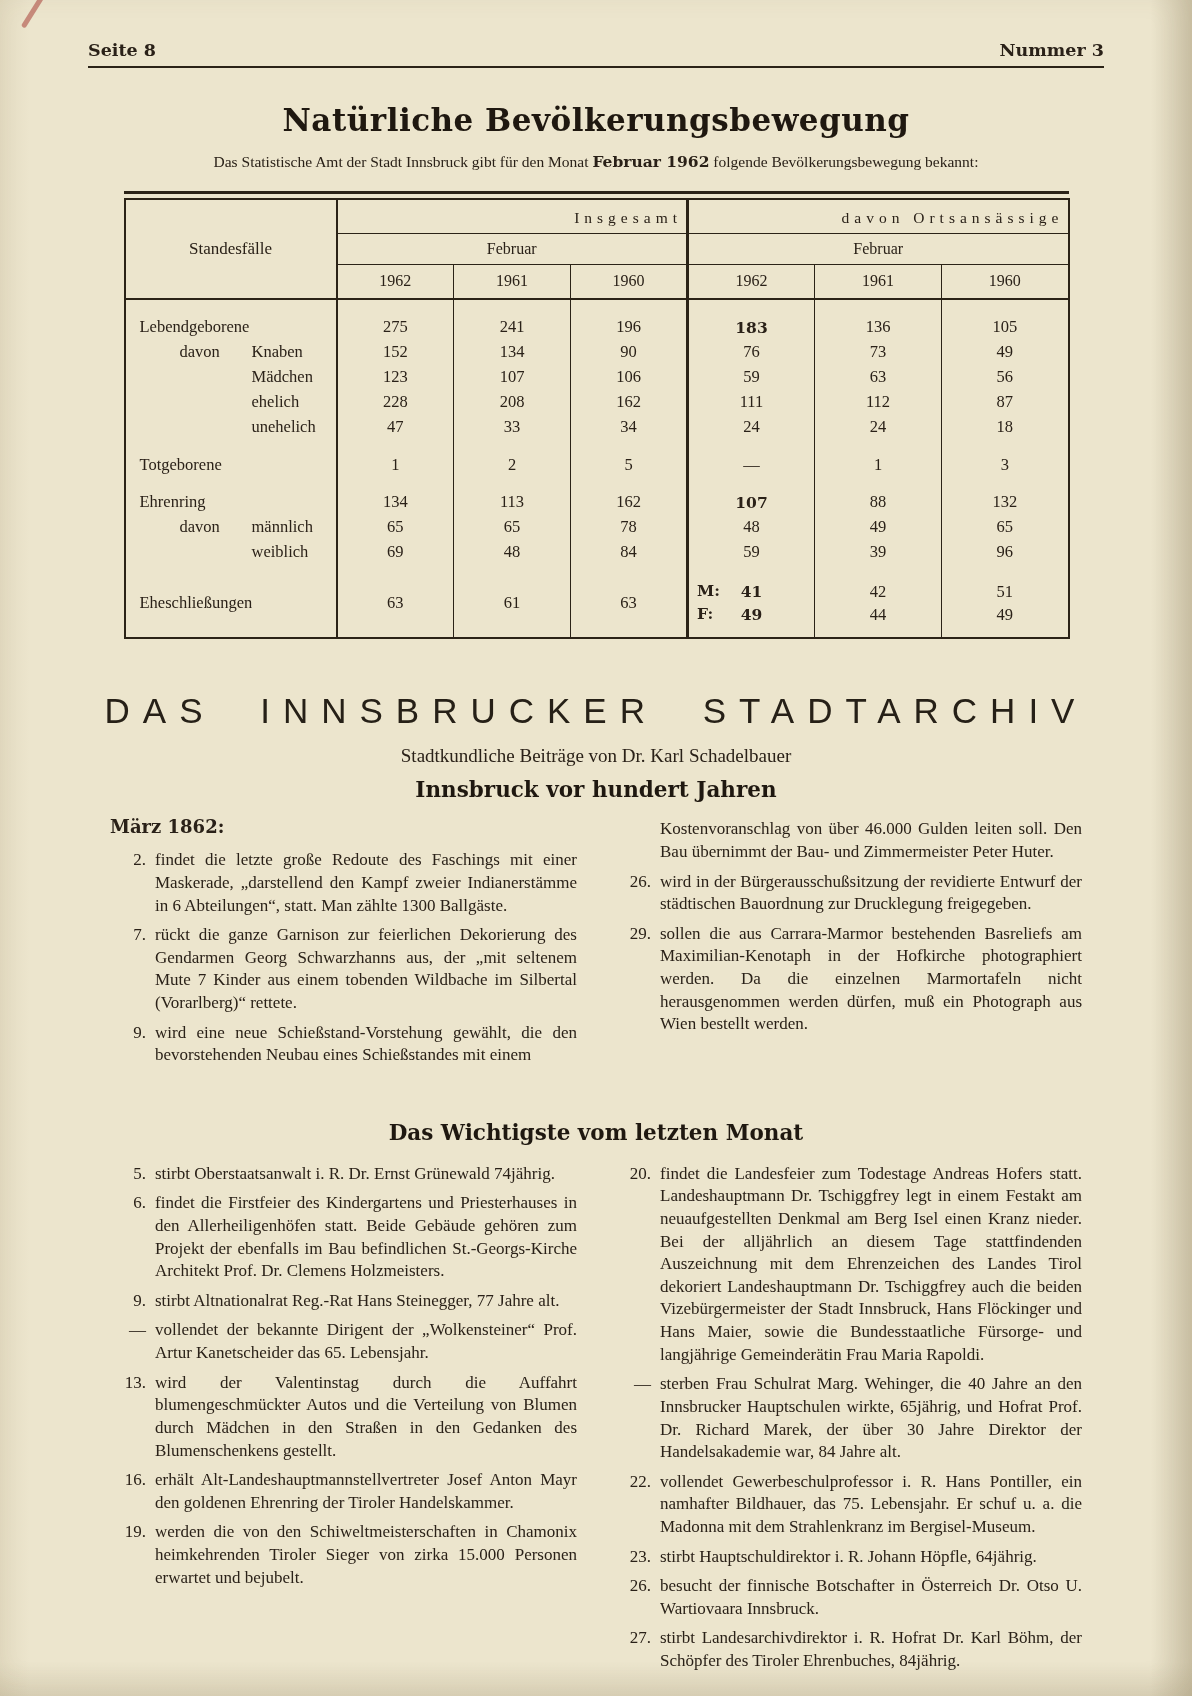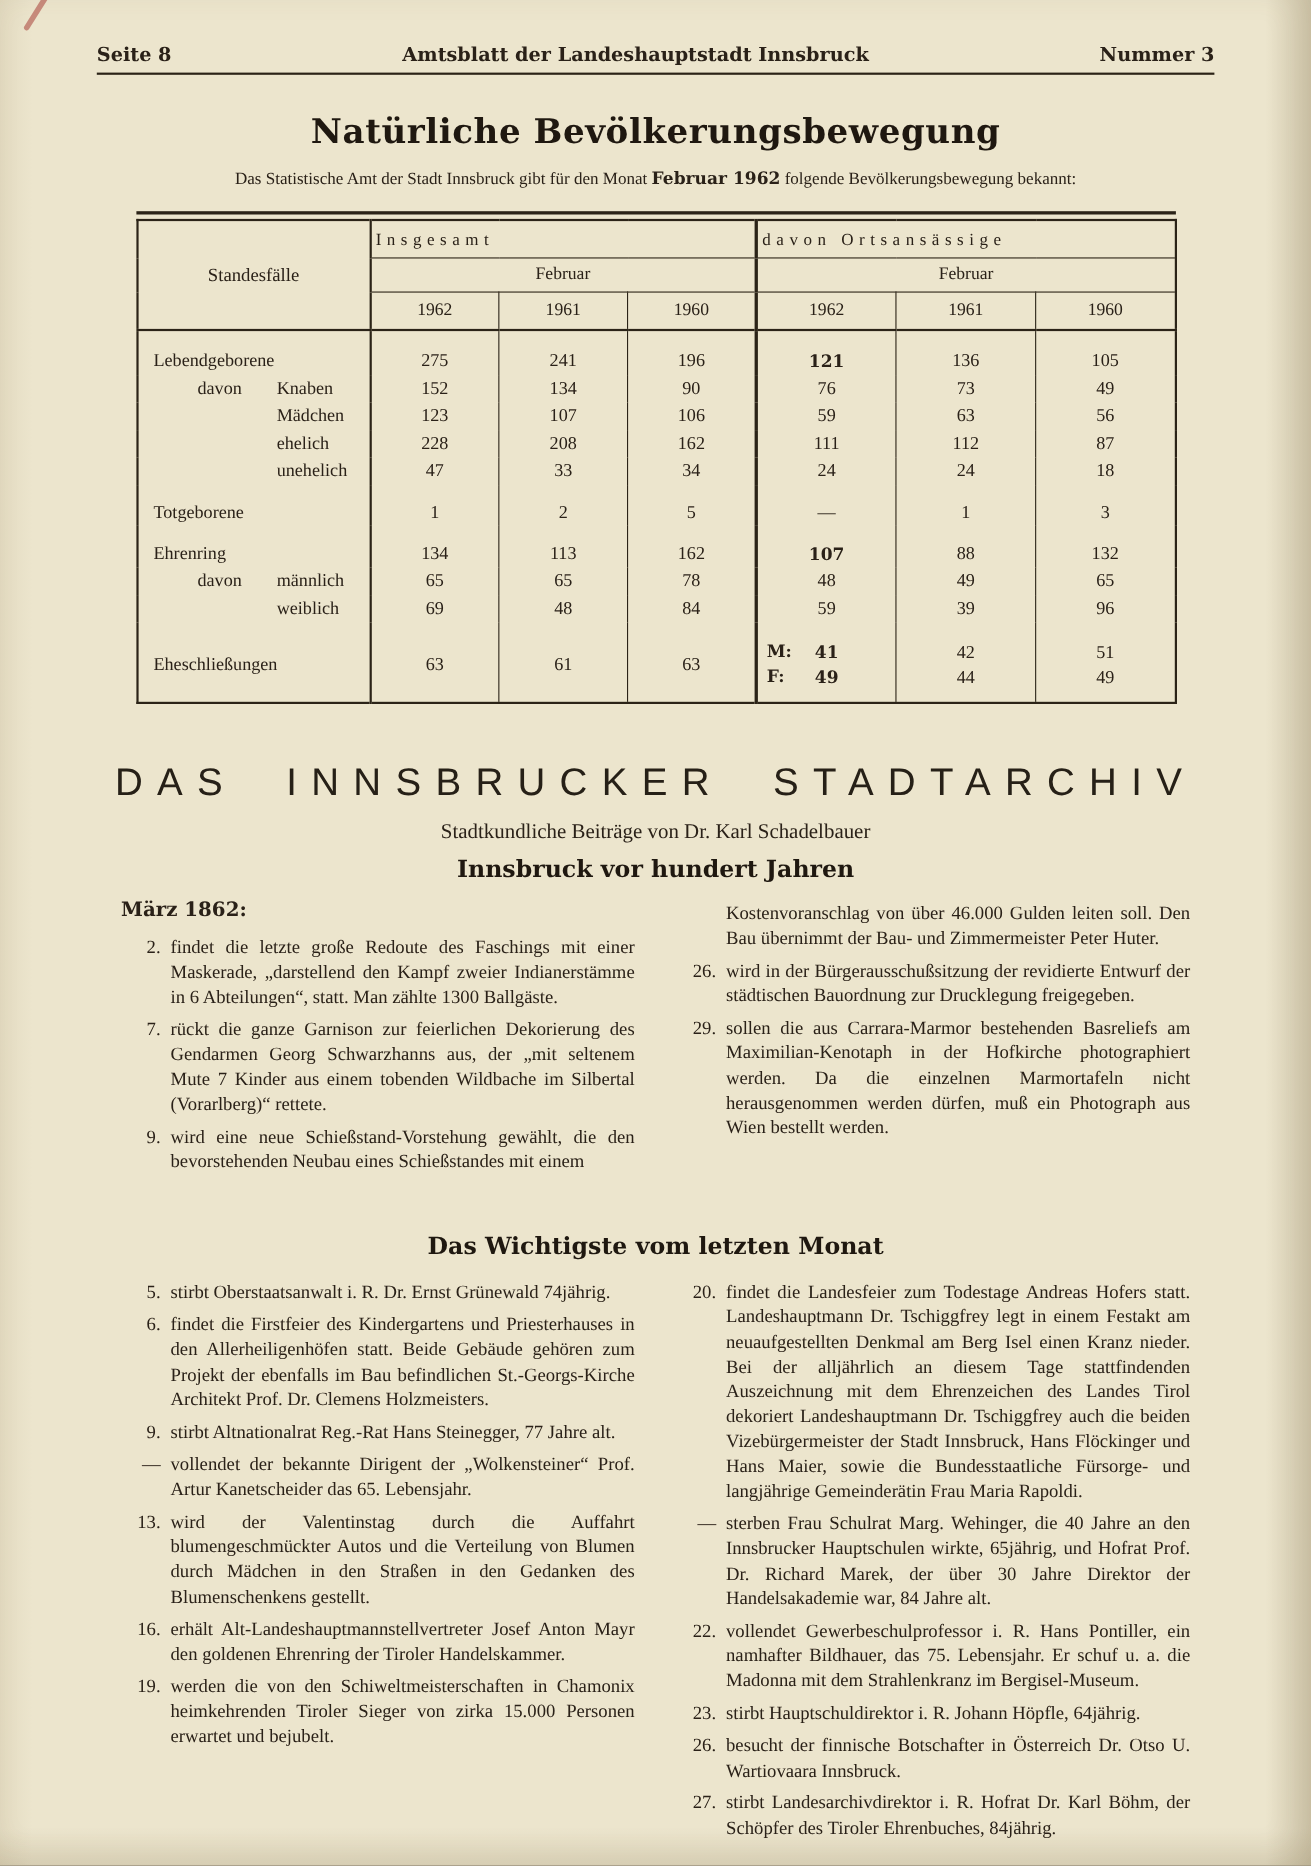--- a/index.html
+++ b/index.html
@@ -26,21 +26,21 @@
 
   .table-wrap{margin:20px auto 0 auto;width:945px;border-top:3px solid #2b2317;padding-top:4px;}
   table.stat{border-collapse:collapse;width:945px;border:2.5px solid #2b2317;table-layout:fixed;font-size:16.5px;}
   col.c-lab{width:212px}
   col.c-i{width:117px}
   col.c-o{width:127px}
   th,td{padding:2px 4px;font-weight:normal;vertical-align:middle;}
   .t1{border-left:1px solid #2b2317}
   .t2{border-left:2px solid #2b2317}
   .t3{border-left:3px solid #2b2317}
-  th.grp{letter-spacing:5px;font-size:15.5px;padding:9px 4px 6px 4px;border-bottom:1.5px solid #2b2317;text-align:left;}
+  th.grp{letter-spacing:5px;font-size:15.5px;padding:9px 4px 6px 4px;border-bottom:1.5px solid #2b2317;text-align:right;}
   th.sub{font-size:16px;padding:6px 4px;border-bottom:1.5px solid #2b2317;text-align:center;}
   th.yr{font-size:16px;padding:7px 4px 8px 4px;text-align:center;border-bottom:2.5px solid #2b2317;}
   th.c-label{text-align:center;font-size:17px;border-bottom:2.5px solid #2b2317;}
   tbody td{text-align:center;padding:2.5px 4px;}
   tbody td.c-lab-cell{text-align:left;}
   tbody tr.gap td{padding-top:15px;}
   tbody tr:first-child td{padding-top:17px;}
   tbody tr:last-child td{padding-bottom:10px;}
   .pfx{display:inline-block;width:72px;margin-left:50px;}
   .ind0 .lab{margin-left:10px;}
@@ -66,21 +66,20 @@
   .month-cols{margin-top:18px;}
 </style>
 </head>
 <body>
 
 <div class="page">
   <div class="scan-mark"></div>
 
   <div class="masthead">
     <span>Seite 8</span>
-    <span>Amtsblatt der Landeshauptstadt Innsbruck</span>
     <span>Nummer 3</span>
   </div>
   <div class="mast-rule"></div>
 
   <h1 class="stats-title">Natürliche Bevölkerungsbewegung</h1>
   <p class="stats-sub"><span>Das Statistische Amt der Stadt Innsbruck gibt für den Monat </span><b>Februar 1962</b><span> folgende Bevölkerungsbewegung bekannt:</span></p>
 
   <div class="table-wrap">
     <table class="stat">
       <colgroup>
@@ -110,21 +109,21 @@
           <th class="yr t1">1961</th>
           <th class="yr t1">1960</th>
         </tr>
       </thead>
       <tbody id="stat-body">
           <tr class="gap">
             <td class="c-lab-cell ind0"><span class="lab">Lebendgeborene</span></td>
             <td class="t2">275</td>
             <td class="t1">241</td>
             <td class="t1">196</td>
-            <td class="t3 b">121</td>
+            <td class="t3 b">183</td>
             <td class="t1">136</td>
             <td class="t1">105</td>
           </tr>
           <tr>
             <td class="c-lab-cell ind1"><span class="pfx">davon</span><span class="lab">Knaben</span></td>
             <td class="t2">152</td>
             <td class="t1">134</td>
             <td class="t1">90</td>
             <td class="t3">76</td>
             <td class="t1">73</td>

